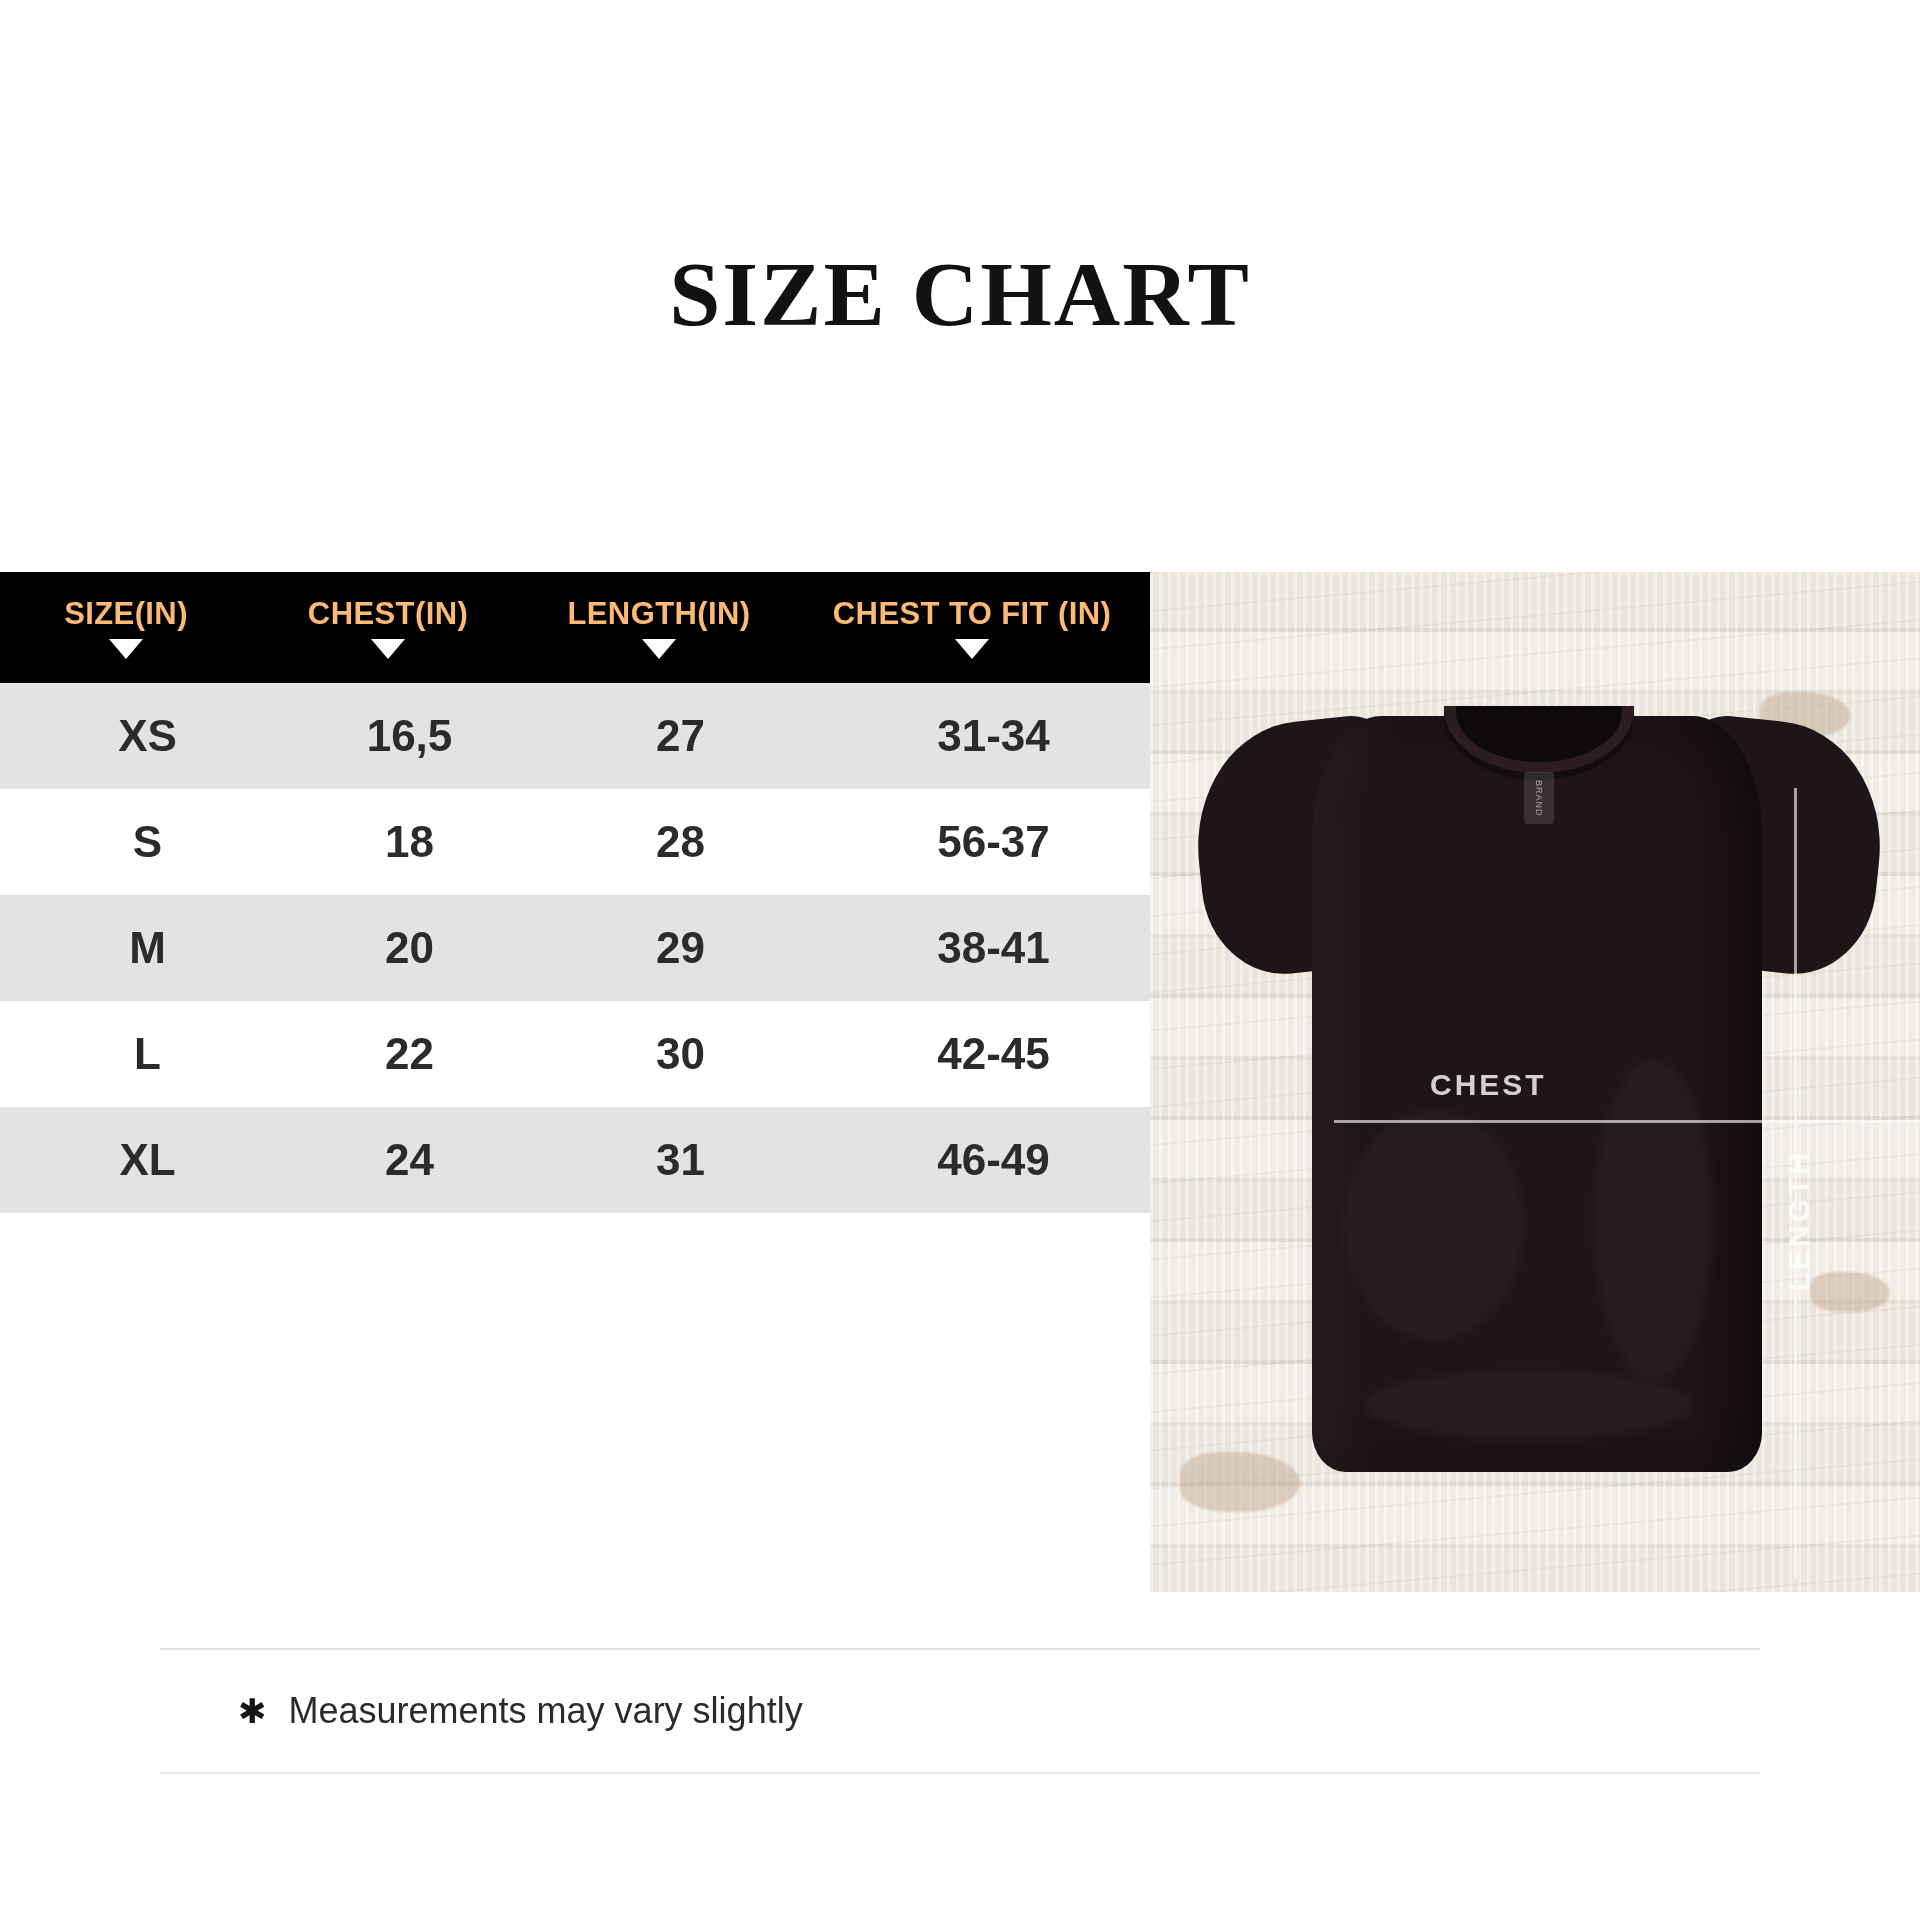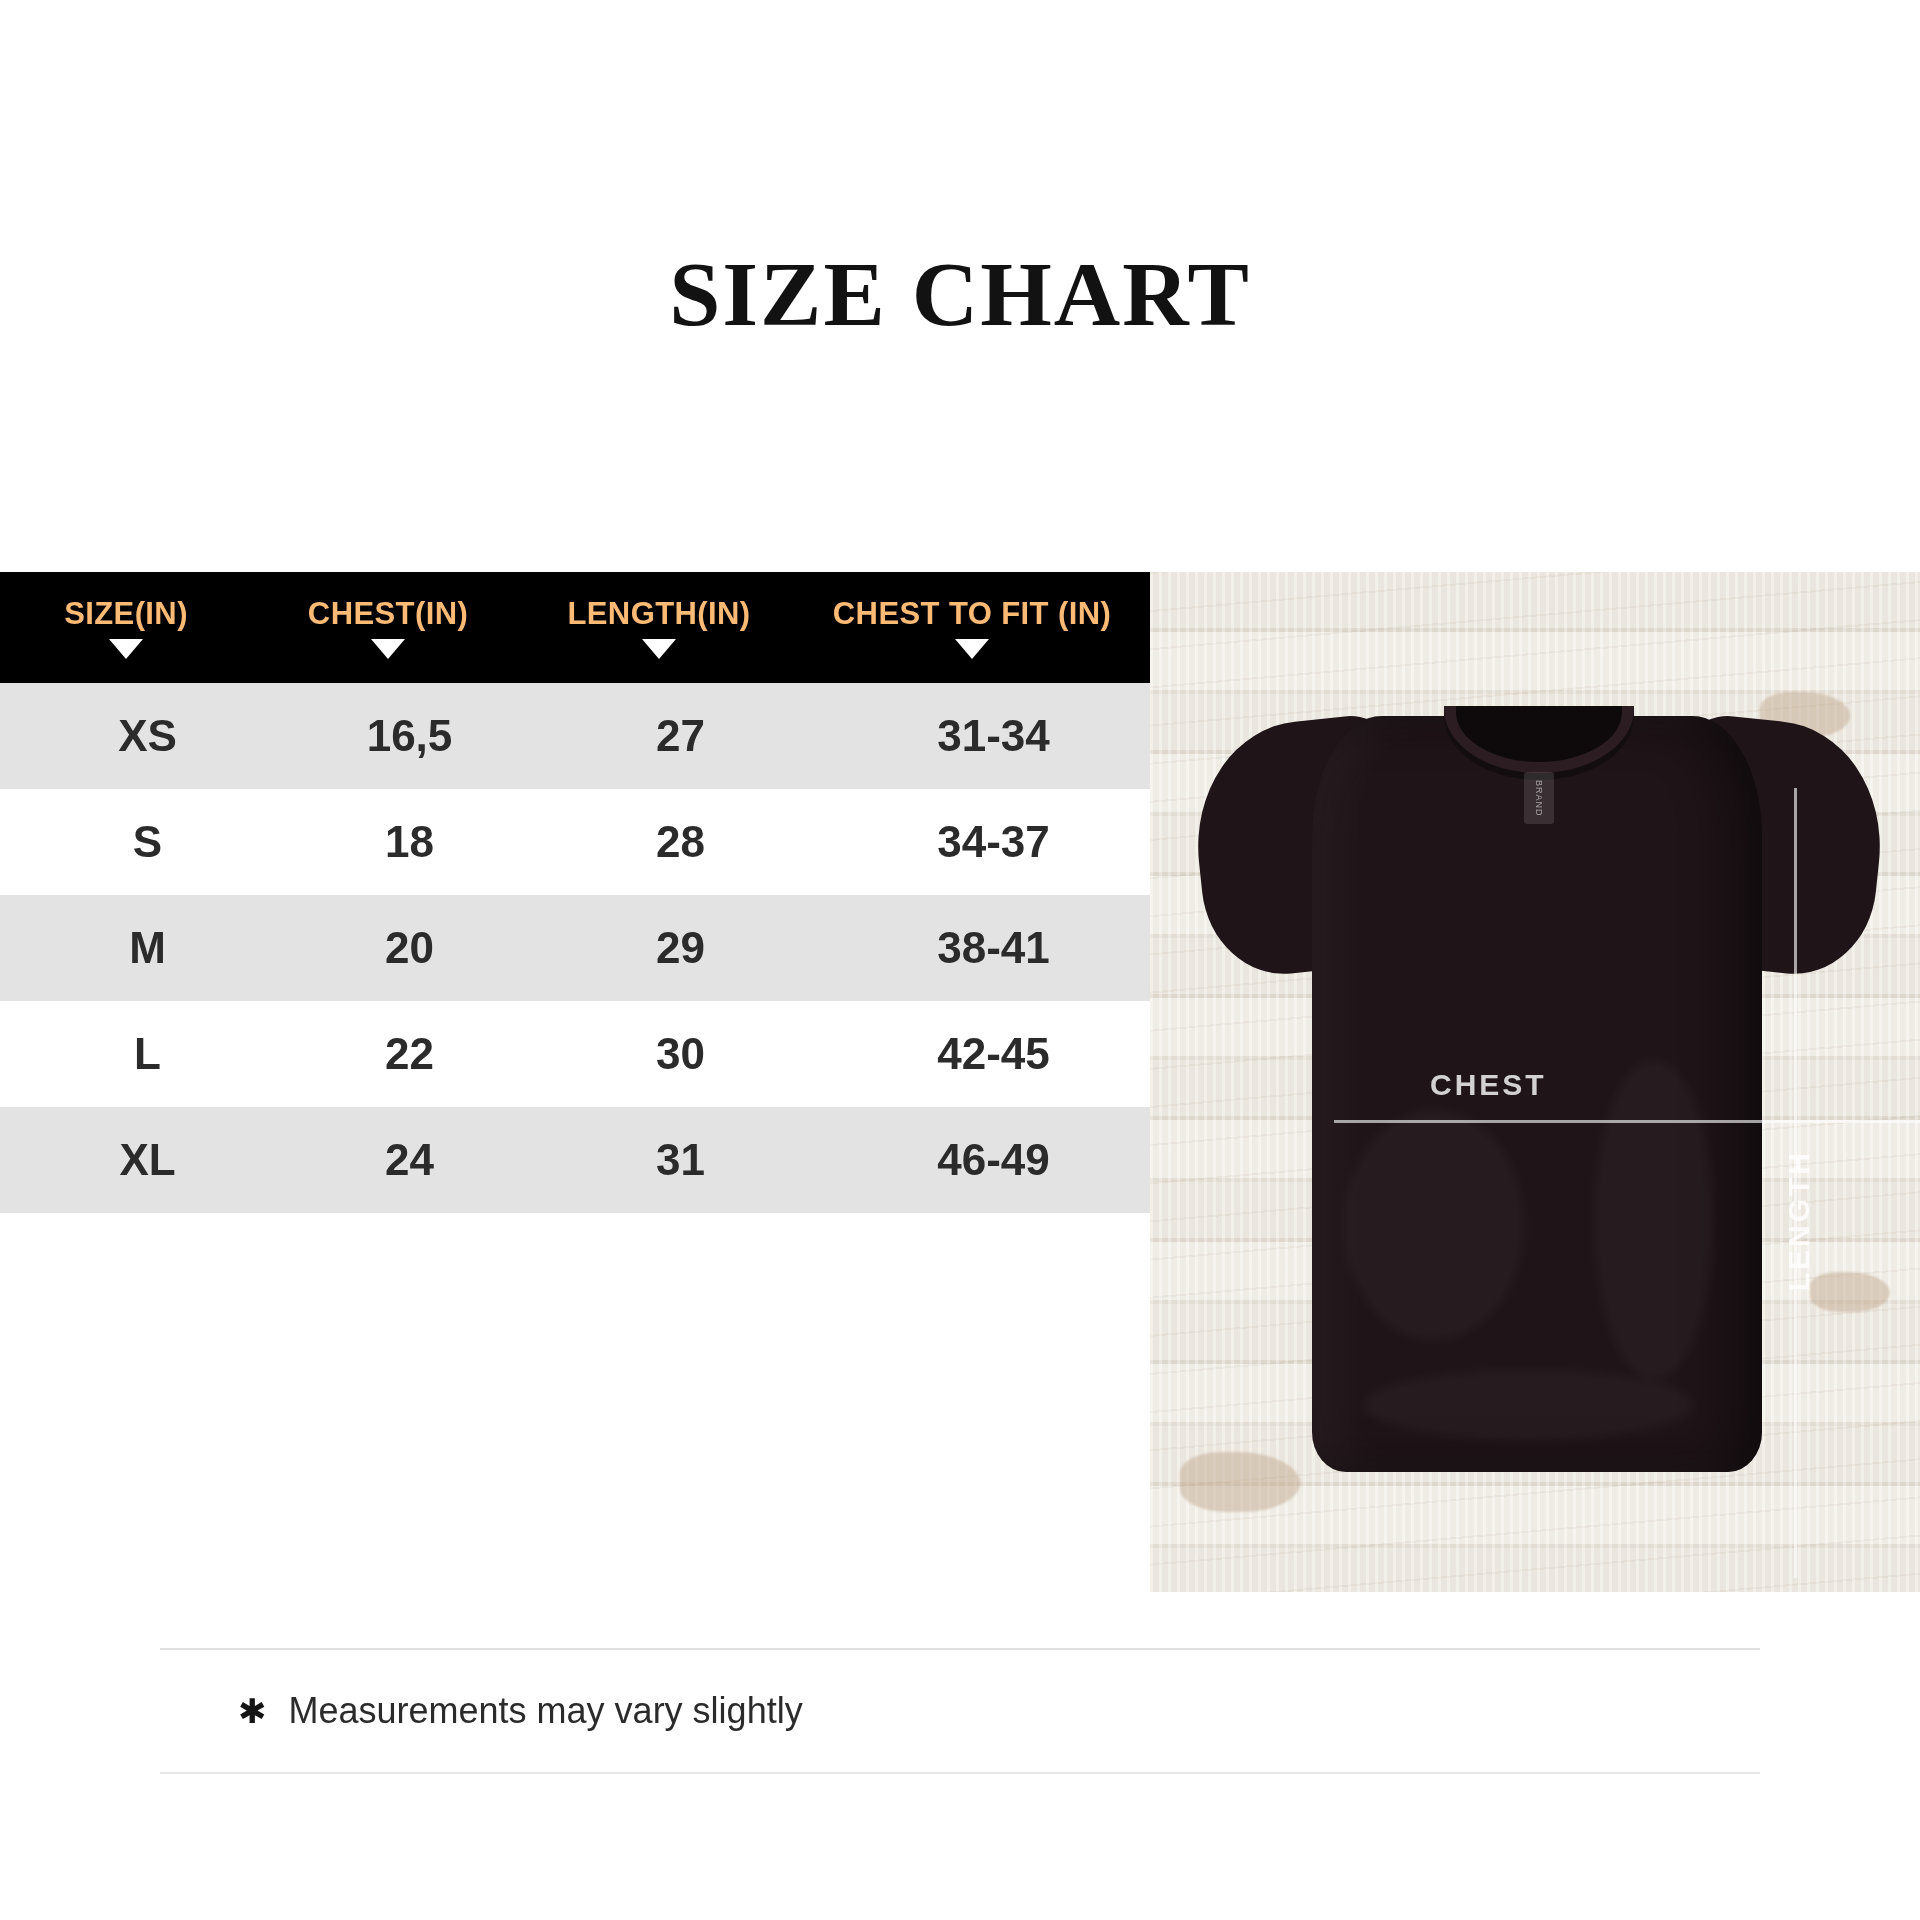--- a/index.html
+++ b/index.html
@@ -321,21 +321,21 @@
         <tr class="odd">
           <td>XS</td>
           <td>16,5</td>
           <td>27</td>
           <td>31-34</td>
         </tr>
         <tr class="even">
           <td>S</td>
           <td>18</td>
           <td>28</td>
-          <td>34-37</td>
+          <td>56-37</td>
         </tr>
         <tr class="odd">
           <td>M</td>
           <td>20</td>
           <td>29</td>
           <td>38-41</td>
         </tr>
         <tr class="even">
           <td>L</td>
           <td>22</td>

